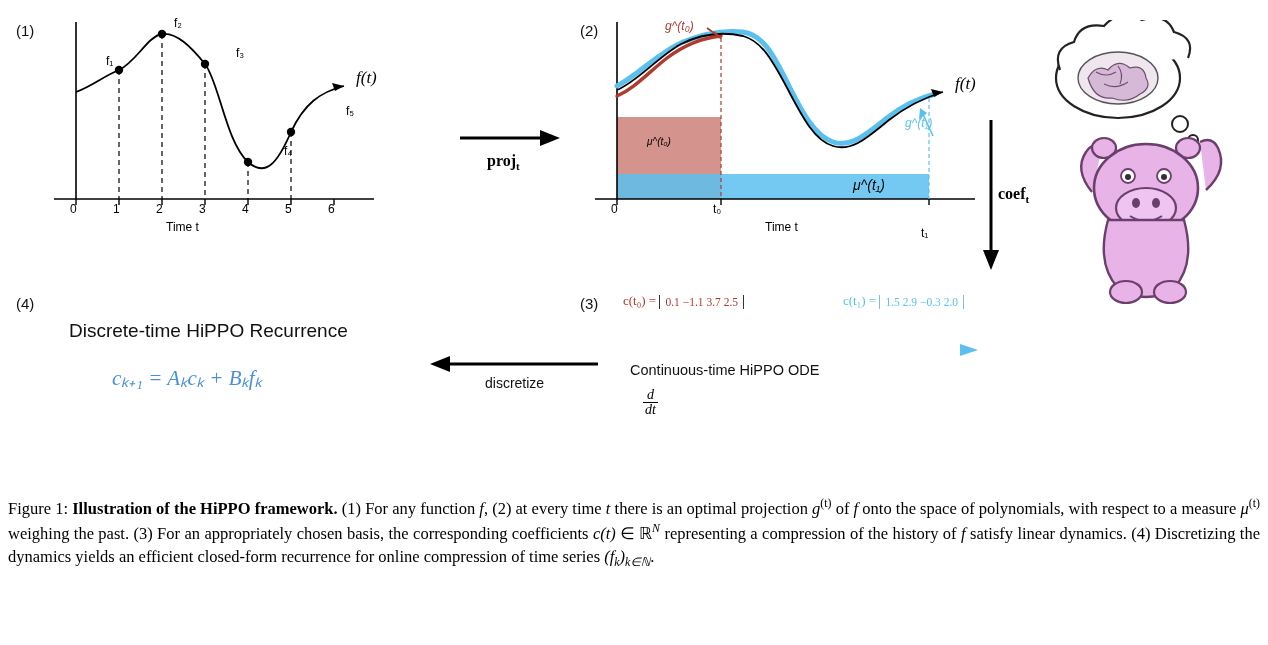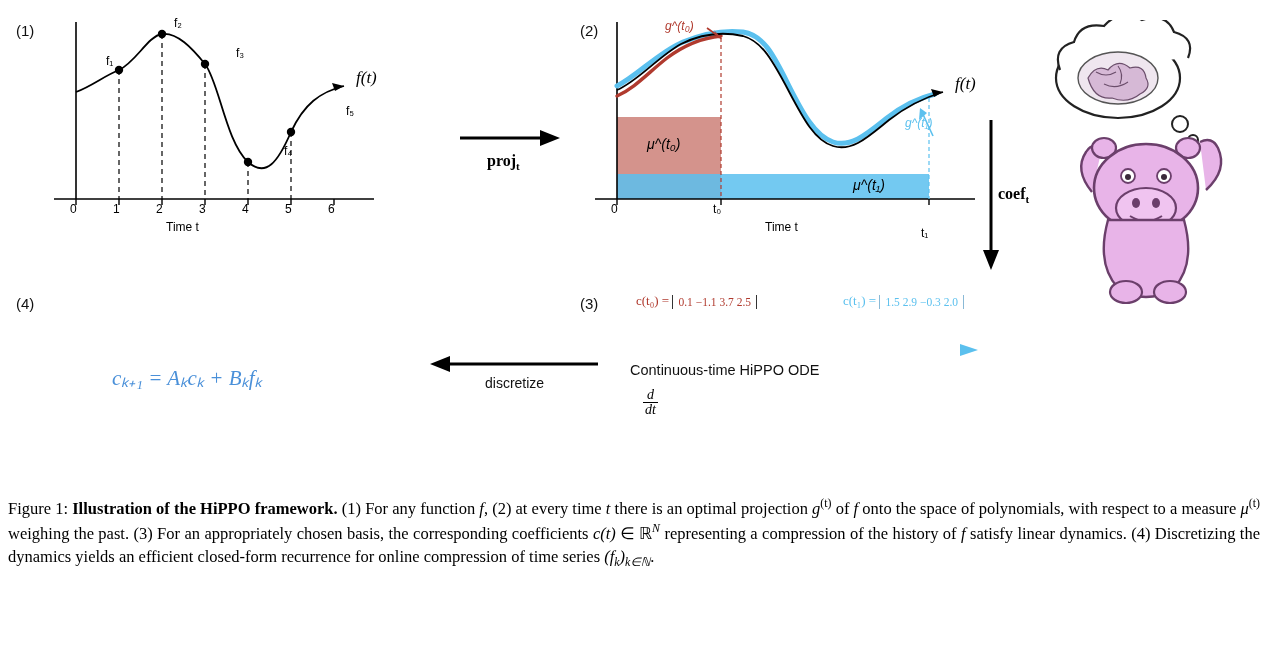--- a/index.html
+++ b/index.html
@@ -239,41 +239,41 @@
       <line x1="358" y1="122" x2="346" y2="96" stroke="#5bc0ee" stroke-width="1.6"></line>
       <path d="M345,94 L344,106 L352,99 Z" fill="#5bc0ee"></path>
     </svg>
 
     <div class="axis-caption" style="left:78px; top:5px; color:#b03a2e; font-style:italic;margin-left:12px;">
       <span>g^(t₀)</span>
     </div>
     <div class="axis-caption" style="left:330px; top:102px; color:#5bc0ee; font-style:italic;">
       <span>g^(t₁)</span>
     </div>
-    <div class="axis-caption" style="left:72px; top:122px; color:#000; font-style:italic; font-size:14px;">μ^(t₀)</div>
+    <div class="axis-caption" style="left:72px; top:122px; color:#000; font-style:italic; font-size:10px;">μ^(t₀)</div>
     <div class="axis-caption" style="left:278px; top:163px; color:#000; font-style:italic; font-size:14px;">μ^(t₁)</div>
 
     <div class="label-ft" style="position:absolute; left:380px; top:60px;">f(t)</div>
 
     <div class="axis-caption" style="left:36px; top:188px;">0</div>
     <div class="axis-caption" style="left:138px; top:188px;">t₀</div>
     <div class="axis-caption" style="left:346px; top:188px;margin-top:24px;">t₁</div>
     <div class="axis-caption" style="left:190px; top:206px;">Time t</div>
   </div>
 
   <svg style="position:absolute; left:975px; top:115px;" width="50" height="160">
     <line x1="16" y1="5" x2="16" y2="138" stroke="#000" stroke-width="3"></line>
     <path d="M16,155 L8,135 L24,135 Z" fill="#000"></path>
   </svg>
   <div class="arrow-label" style="left:998px; top:185px;"><span>coef</span><span style="font-size:11px; vertical-align:sub;">t</span></div>
 
   <div class="panel-label" style="left:580px; top:295px;">(3)</div>
 
   <div id="panel3">
-    <div class="coef-box" style="left:48px; top:8px; color:#b03a2e;margin-left:13px;">
+    <div class="coef-box" style="left:48px; top:8px; color:#b03a2e;">
       <span>c(t₀) =</span>
       <span class="vec">
         <span>0.1</span>
         <span>−1.1</span>
         <span>3.7</span>
         <span>2.5</span>
       </span>
     </div>
 
     <div class="coef-box" style="left:268px; top:8px; color:#5bc0ee;">
@@ -309,20 +309,21 @@
 
   <svg style="position:absolute; left:420px; top:350px;" width="180" height="30">
     <line x1="178" y1="14" x2="28" y2="14" stroke="#000" stroke-width="3"></line>
     <path d="M10,14 L30,6 L30,22 Z" fill="#000"></path>
   </svg>
   <div class="discretize-label">discretize</div>
 
   <div class="panel-label" style="left:16px; top:295px;">(4)</div>
 
   <div id="panel4">
+    <div class="recurrence-title">Discrete-time HiPPO Recurrence</div>
     <div class="recurrence-eq">
       <span class="blue-txt math-i">cₖ₊₁ = Aₖcₖ + Bₖfₖ</span>
     </div>
   </div>
 
   <div id="hippo">
     <svg width="230" height="300" viewBox="0 0 230 300">
 
       <g>
         <ellipse cx="88" cy="58" rx="62" ry="40" fill="#ffffff" stroke="#222" stroke-width="2.2"></ellipse>

